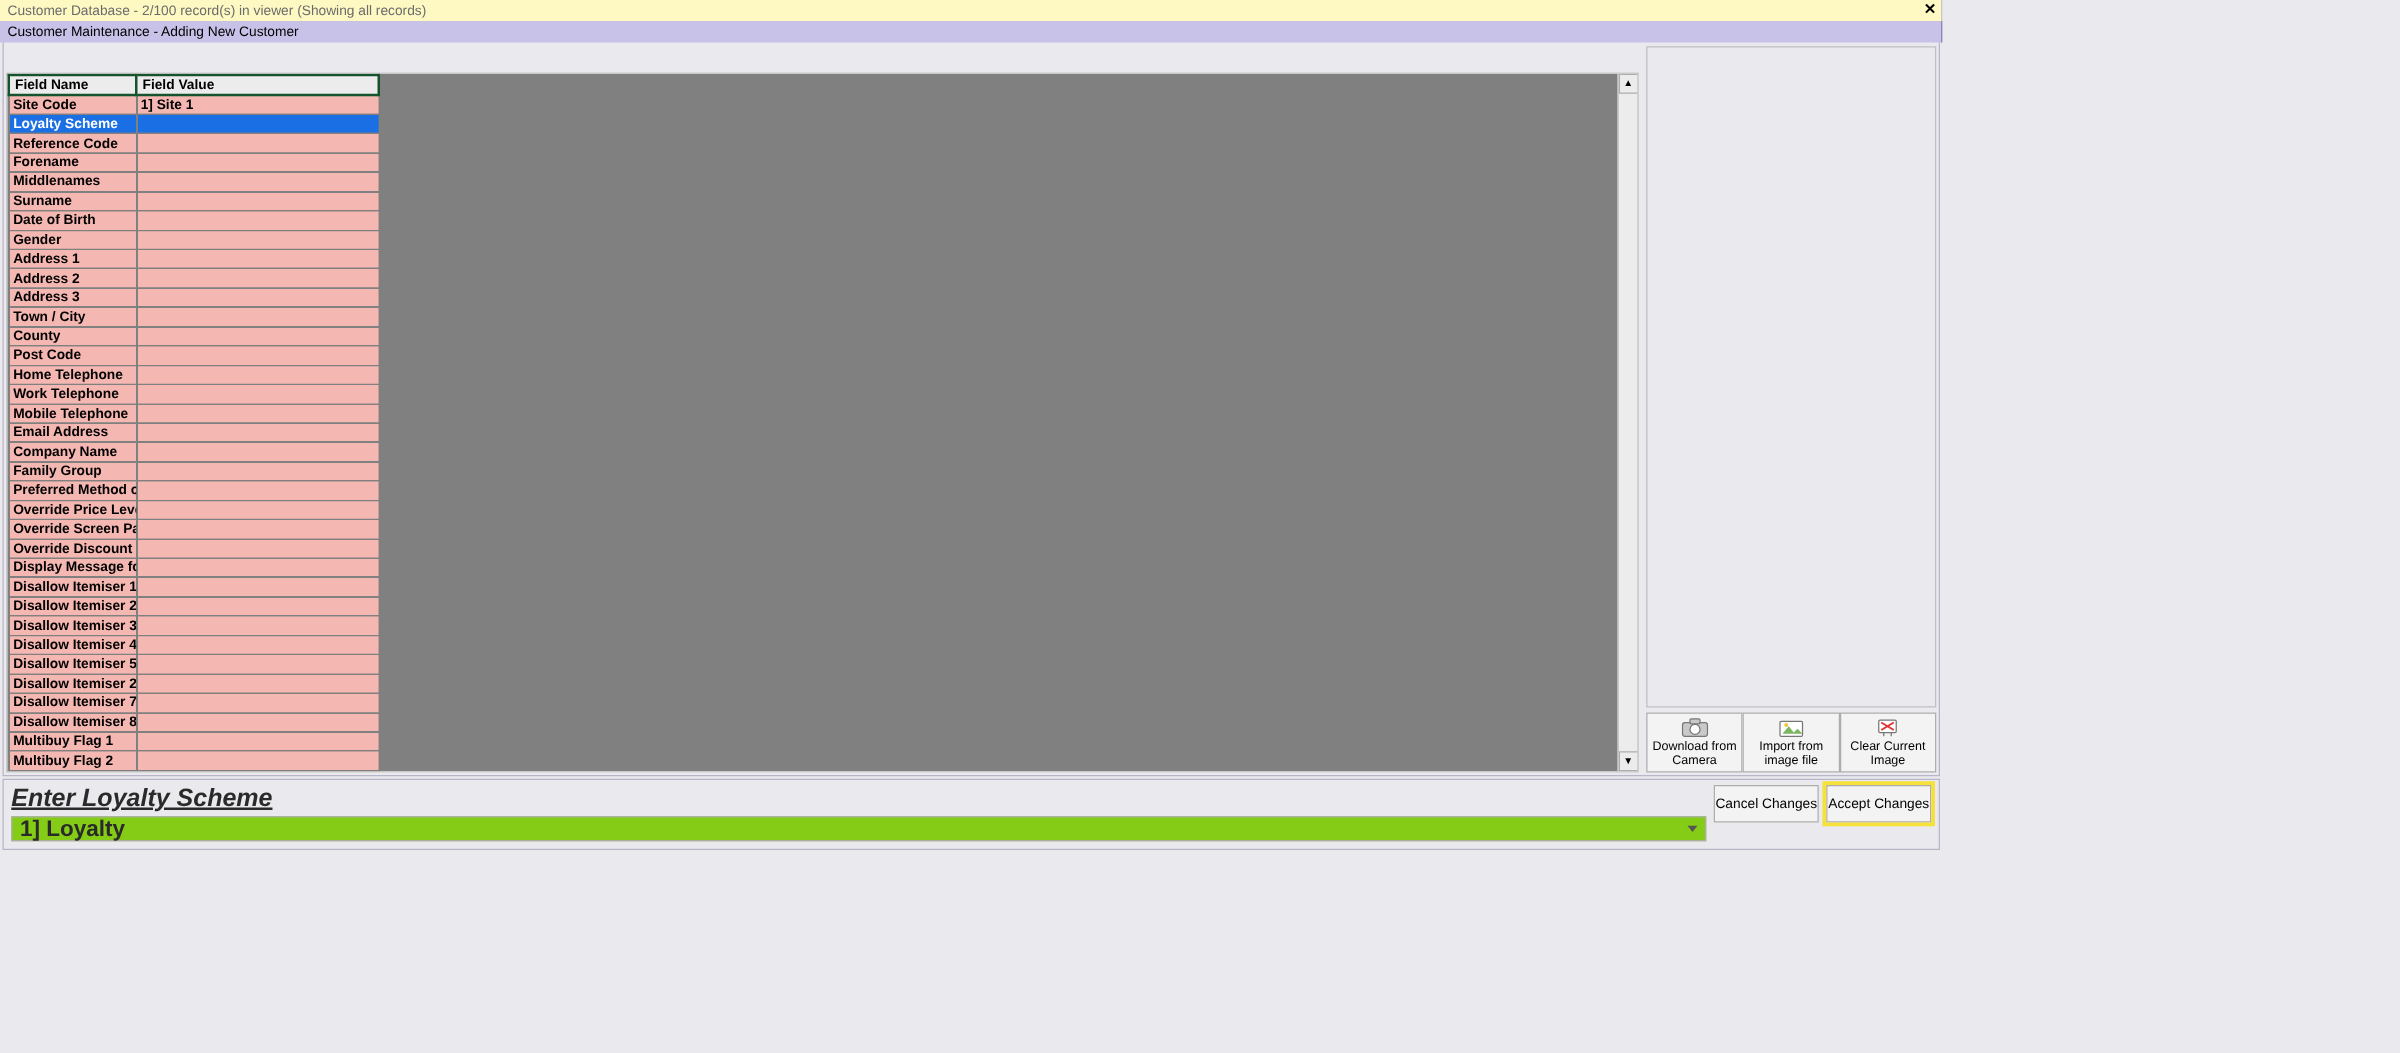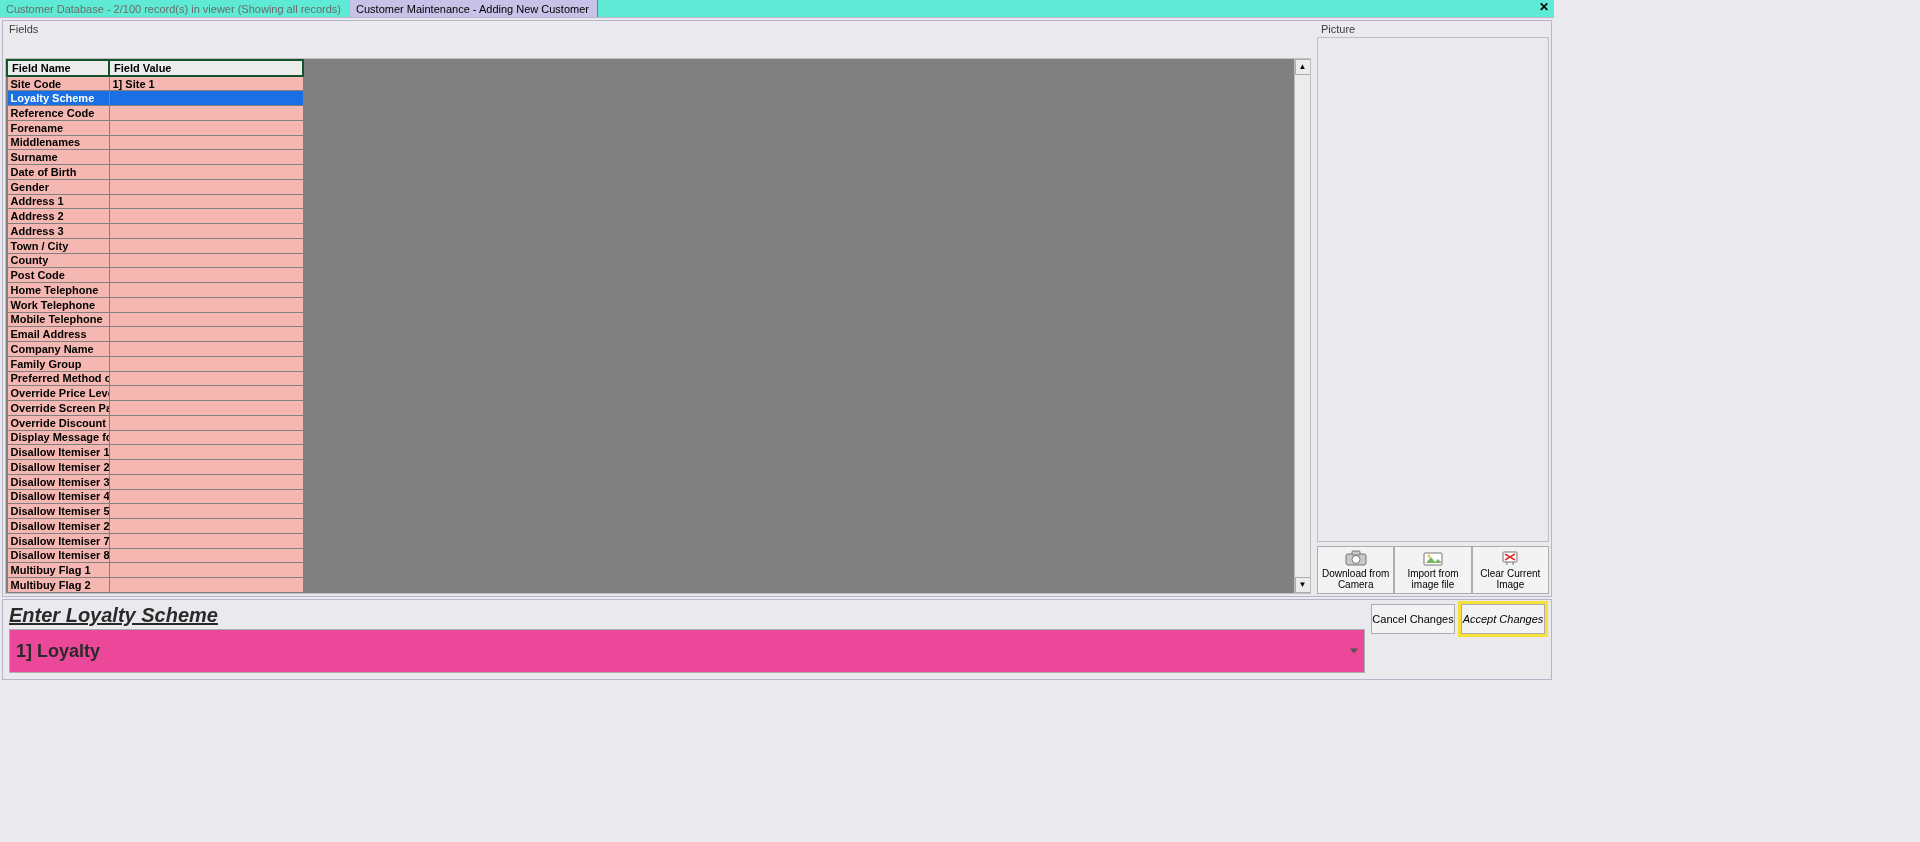--- a/index.html
+++ b/index.html
@@ -8,24 +8,25 @@
     width: 1554px; height: 682px;
     font-family: "Segoe UI", Tahoma, Arial, sans-serif;
     font-size: 11px;
     background: #eae9ed;
     overflow: hidden;
     color: #000;
   }
   .app { width:1554px; height:682px; display:flex; flex-direction:column; }
   .tabbar {
     height: 18px;
-    background: #5eead4;
+    background: #fef9c3;
     display:flex; align-items:stretch;
     border-bottom: 1px solid #b9b5c8;
     position: relative;
+    flex-direction: column;
   }
   .tab {
     padding: 1px 8px 0 6px;
     border-right:1px solid #b9b5c8;
     font-size:11px;
     line-height:16px;
     color:#6b6b6b;
     white-space:nowrap;
     cursor:pointer;
   }
@@ -112,23 +113,23 @@
     display:flex; align-items:stretch; gap:6px;
     background:#eae9ed;
   }
   .entry-area{flex:1; display:flex; flex-direction:column;}
   .prompt{
     font-weight:bold; font-style:italic;
     font-size:20px; font-family:"Segoe UI", Arial, sans-serif;
     color:#2a2a2a; padding:0 0 2px 0;text-decoration:underline;
   }
   .combo{
-    height:44px;
+    height:20px;
     border:1px solid #adadad;
-    background:#ec4899;
+    background:#84cc16;
     display:flex; align-items:center;
     font-size:18px; font-weight:bold;
     padding:0 22px 0 6px;
     position:relative;
     color:#2a2a2a;
     cursor:pointer;
   }
   .combo::after{
     content:""; position:absolute; right:6px; top:50%;
     width:0;height:0;border-left:4px solid transparent;border-right:4px solid transparent;border-top:5px solid #555;
@@ -137,21 +138,20 @@
   .btn-col{ display:flex; gap:6px; }
   .action-btn{
     width:84px; height:30px;
     border:1px solid #adadad; background:#f3f3f3;
     font-size:11px; cursor:pointer;
     display:flex; align-items:center; justify-content:center;
   }
   .accept-highlight{
     outline:3px solid #f6e03a;
     outline-offset:0;
-    font-style:italic;
   }
 </style>
 </head>
 <body>
 
 <div class="app">
   <div class="tabbar">
     <div class="tab">Customer Database - 2/100 record(s) in viewer (Showing all records)</div>
     <div class="tab active">Customer Maintenance - Adding New Customer</div>
     <div class="tab-close">✕</div>

